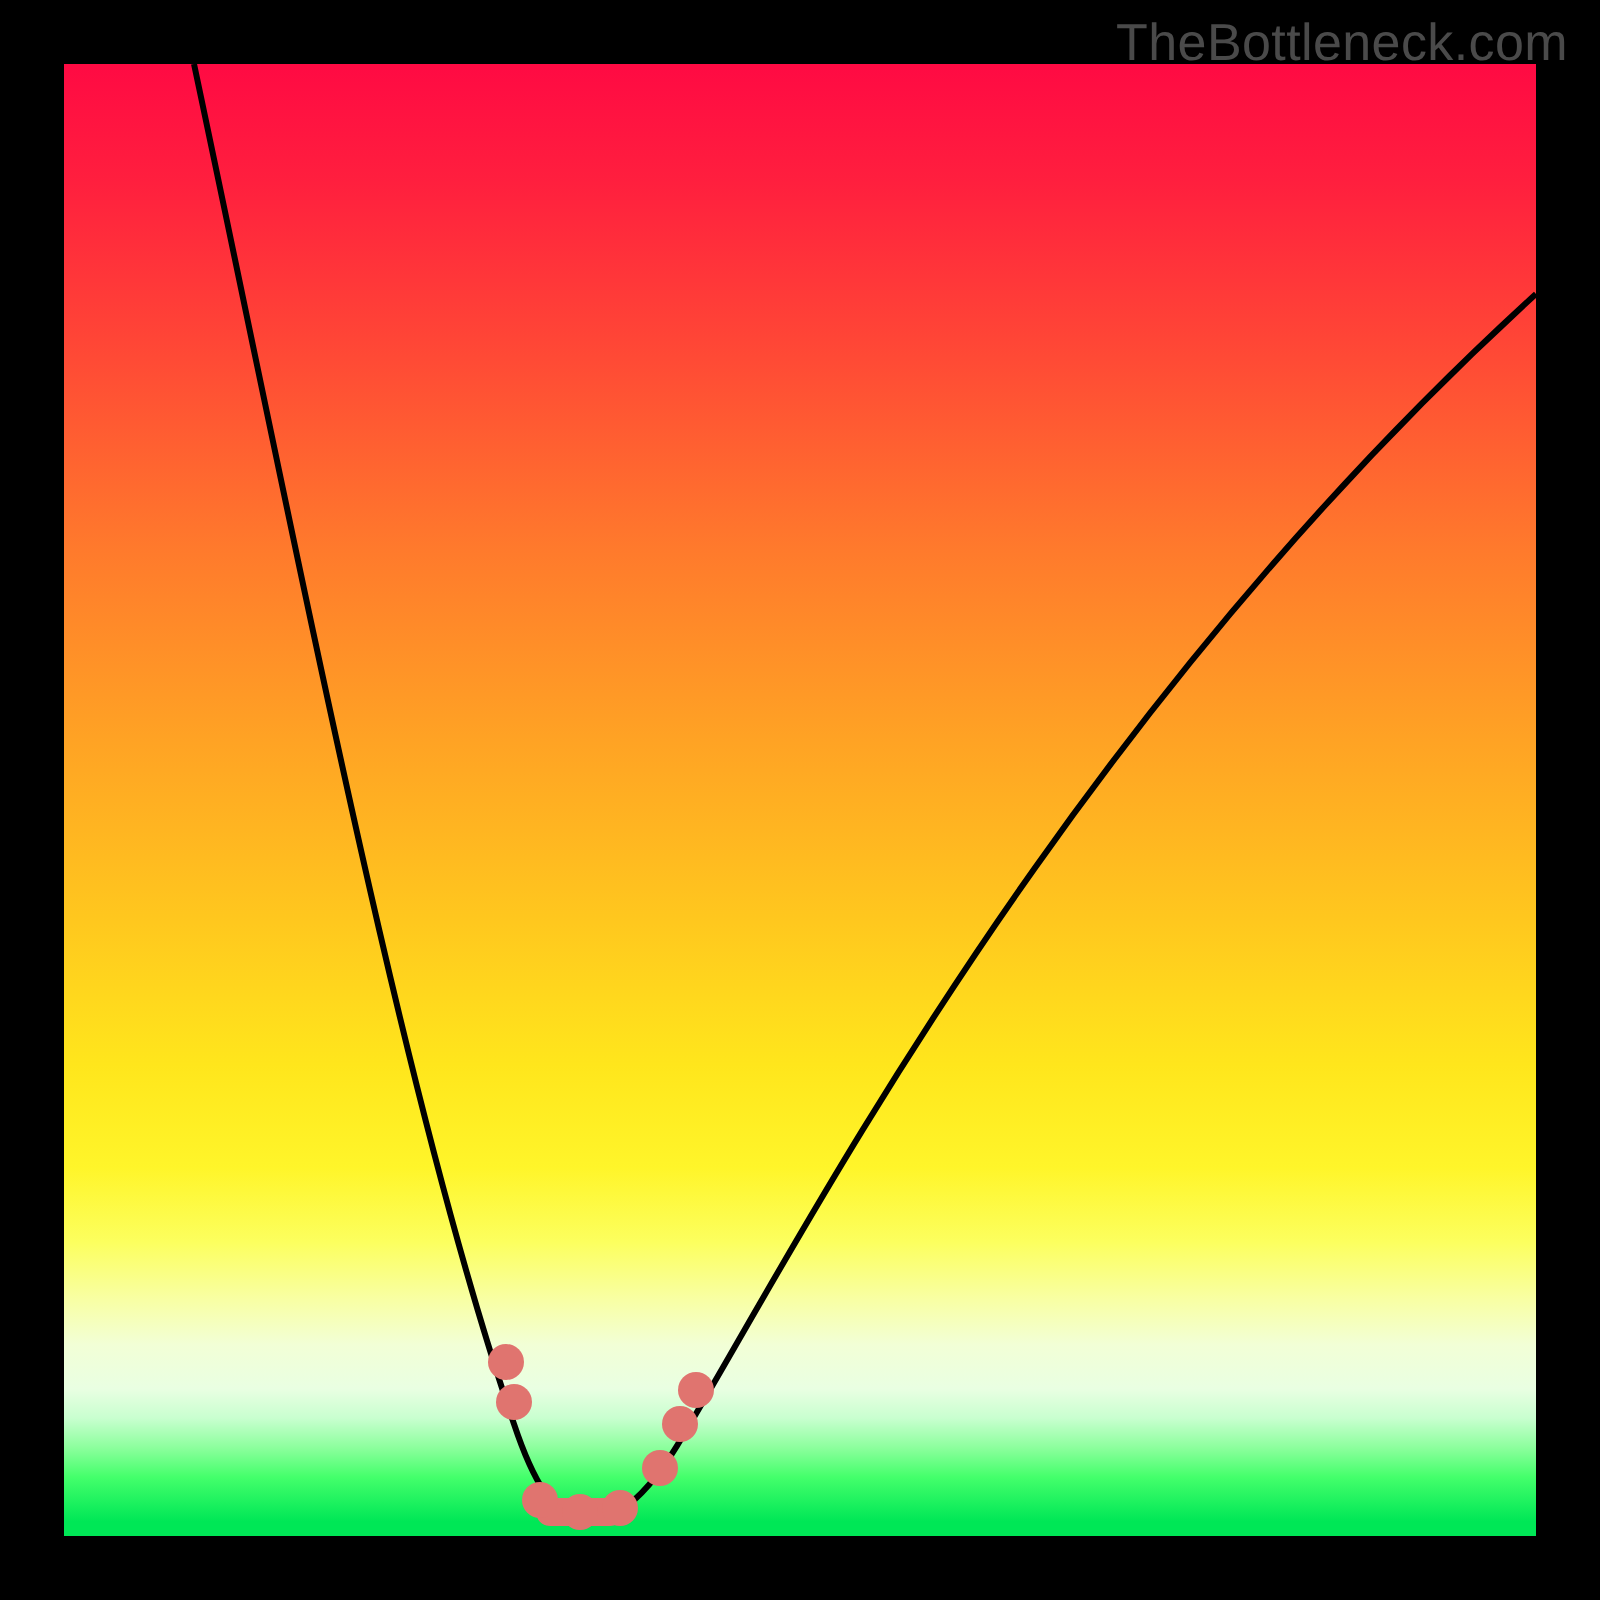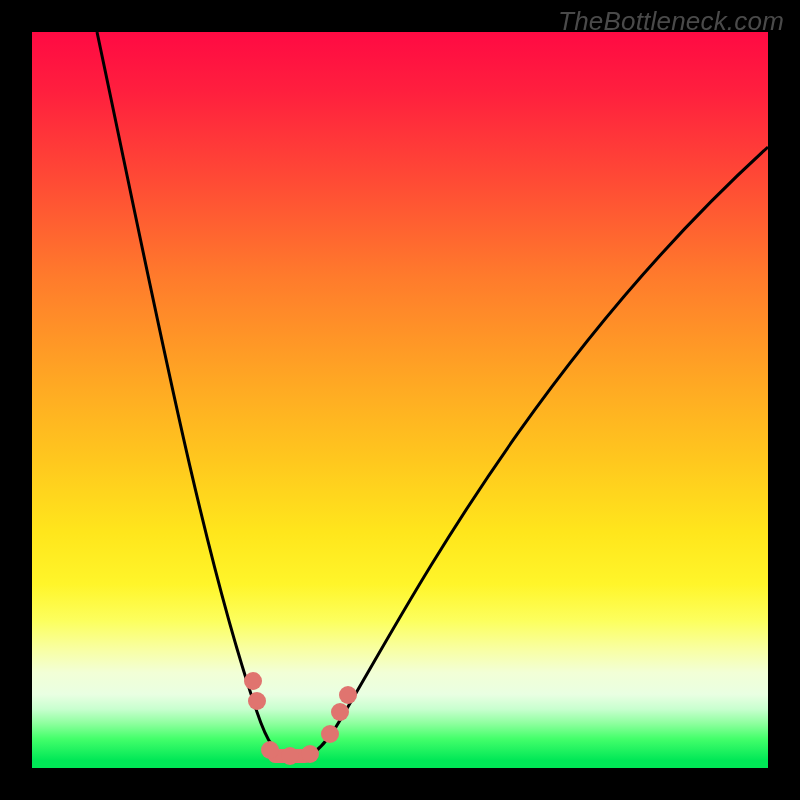--- a/index.html
+++ b/index.html
@@ -11,21 +11,20 @@
     font-family: Arial, Helvetica, sans-serif;
     background: #000;
   }
   .frame {
     position: absolute;
     left: 0;
     top: 0;
     width: 800px;
     height: 800px;
     background: #000;
-    font-style: italic;
   }
   .plot-area {
     position: absolute;
     left: 32px;
     top: 32px;
     width: 736px;
     height: 736px;
     overflow: hidden;
   }
   .gradient {

